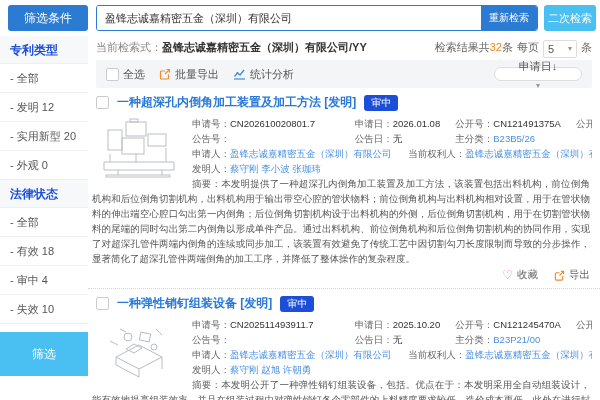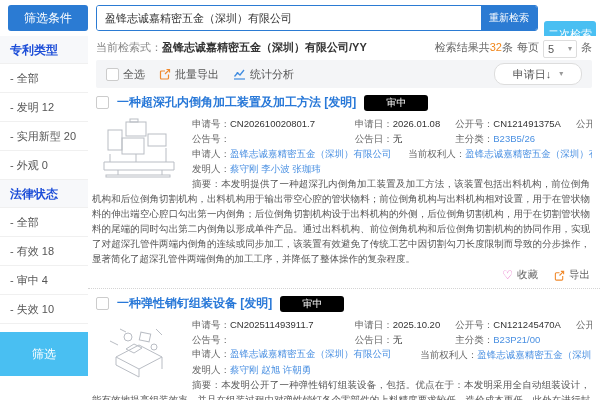--- a/index.html
+++ b/index.html
@@ -10,21 +10,21 @@
   
   .topbar { position:absolute; top:0; left:0; right:12px; height:36px; background:#fff; }
   .btn-filter-cond { position:absolute; left:8px; top:5px; width:80px; height:26px;
     background:#2b7bd3; color:#fff; font-size:12px; border:none; border-radius:3px; cursor:pointer; }
   .search-group { position:absolute; left:96px; top:5px; width:442px; height:26px;
     display:flex; border:1px solid #2b7bd3; border-radius:3px; overflow:hidden; background:#fff; }
   .search-group input { flex:1; border:none; outline:none; padding:0 8px; font-size:11px; color:#333;
     font-family:"Liberation Sans", sans-serif; }
   .btn-research { width:56px; background:#2b7bd3; color:#fff; border:none; font-size:10px; cursor:pointer; }
   .btn-secondary { position:absolute; left:544px; top:5px; width:52px; height:26px;
-    background:#49bff2; color:#fff; font-size:11px; border:none; border-radius:3px; cursor:pointer;margin-top:16px; }
+    background:#49bff2; color:#fff; font-size:11px; border:none; border-radius:3px; cursor:pointer; }
 
   
   .sidebar { position:absolute; top:36px; left:0; width:88px; bottom:0; background:#fff; }
   .sb-title { height:28px; line-height:28px; padding-left:10px; font-size:12px; font-weight:bold;
     color:#1d4ed8; background:#f7f8fa; border-bottom:1px solid #f0f0f0; }
   .sb-item { height:29px; line-height:29px; padding-left:10px; font-size:11px; color:#555;
     border-bottom:1px solid #f0f0f0; cursor:pointer; white-space:nowrap; }
   .btn-sb-filter { display:block; width:88px; height:44px; margin-top:8px; background:#49bff2;
     color:#fff; font-size:12px; border:none; cursor:pointer; }
 
@@ -37,29 +37,29 @@
   .result-count { color:#f08519; }
   .pp-select { display:inline-flex; align-items:center; justify-content:space-between;
     width:34px; height:18px; border:1px solid #ddd; border-radius:2px; padding:0 4px;
     font-size:11px; color:#555; background:#fff; cursor:pointer; }
   .caret { font-size:8px; color:#999; line-height:1; }
 
   .toolbar { margin:2px 8px 0 8px; height:28px; background:#f4f5f7; border-radius:2px;
     display:flex; align-items:center; gap:6px; padding:0 10px; font-size:11px; color:#555; }
   .tb-group { display:flex; align-items:center; gap:4px; cursor:pointer; }
   .cb { display:inline-block; width:13px; height:13px; border:1px solid #ccc; border-radius:2px; background:#fff; cursor:pointer; flex:none; }
-  .sort-box { margin-left:auto; width:88px; height:22px; background:#fff; border:1px solid #ddd; border-radius:10px;
-    display:flex; align-items:center; justify-content:center; gap:8px; font-size:11px; color:#555; cursor:pointer; }
+  .sort-box { margin-left:auto; width:88px; height:14px; background:#fff; border:1px solid #ddd; border-radius:10px;
+    display:flex; align-items:center; justify-content:center; gap:8px; font-size:11px; color:#555; cursor:pointer;flex-direction:column; }
 
   
   .patent { padding:6px 8px 6px 4px; }
   .patent.first { border-bottom:1px dotted #d4d4d4; }
   .p-title-row { display:flex; align-items:center; gap:8px; padding-left:4px; }
   .p-title { font-size:12px; font-weight:bold; color:#2878d8; text-decoration:none; cursor:pointer; white-space:nowrap; }
-  .badge { background:#000000; color:#fff; font-size:10px; padding:1px 22px; border-radius:3px; flex:none; }
+  .badge { background:#1d4ed8; color:#fff; font-size:10px; padding:1px 7px; border-radius:3px; flex:none; }
   .p-body { margin-top:5px; font-size:9.5px; }
   .thumb { float:left; width:86px; height:60px; margin:2px 10px 2px 4px; }
   .frow { white-space:nowrap; overflow:hidden; line-height:15px; }
   .fitem { display:inline-block; vertical-align:top; }
   .w1 { width:160px; } .w2 { width:98px; } .w3 { width:118px; }
   .flabel { color:#666; }
   .fval { color:#333; }
   .flink { color:#4a90e2; cursor:pointer; }
   .abstract { clear:none; line-height:15px; font-size:9.5px; color:#555; text-align:justify; margin-right:2px; }
   .p-actions { display:flex; justify-content:flex-end; gap:16px; align-items:center;
@@ -216,21 +216,21 @@
           <span class="fitem w2"><span class="flabel">申请日：</span><span class="fval">2025.10.20</span></span>
           <span class="fitem w3"><span class="flabel">公开号：</span><span class="fval">CN121245470A</span></span>
           <span class="fitem"><span class="flabel">公开日：</span></span>
         </div>
         <div class="frow">
           <span class="fitem w1"><span class="flabel">公告号：</span><span class="fval"></span></span>
           <span class="fitem w2"><span class="flabel">公告日：</span><span class="fval">无</span></span>
           <span class="fitem"><span class="flabel">主分类：</span><span class="flink">B23P21/00</span></span>
         </div>
         <div class="frow">
-          <span class="fitem" style="margin-right:26px;font-family:Liberation Serif, serif;"><span class="flabel">申请人：</span><span class="flink">盈锋志诚嘉精密五金（深圳）有限公司</span></span>
+          <span class="fitem" style="margin-right:14px;"><span class="flabel">申请人：</span><span class="flink">盈锋志诚嘉精密五金（深圳）有限公司</span></span>
           <span class="fitem"><span class="flabel">当前权利人：</span><span class="flink">盈锋志诚嘉精密五金（深圳）有限公司</span></span>
         </div>
         <div class="frow">
           <span class="fitem"><span class="flabel">发明人：</span><span class="flink">蔡守刚 赵旭 许朝勇</span></span>
         </div>
         <div class="abstract">
           <span class="flabel">摘要：</span><span>本发明公开了一种弹性销钉组装设备，包括。优点在于：本发明采用全自动组装设计，能有效地提高组装效率，并且在组装过程中对弹性销钉各个零部件的上料精度要求较低，造价成本更低，此外在进行封堵块预压过程中，能对弹性销钉进行校准，并在锁压过程中对弹性销钉进行锁止，降低机械振动对组装的影响。</span>
         </div>
       </div>
     </div>

